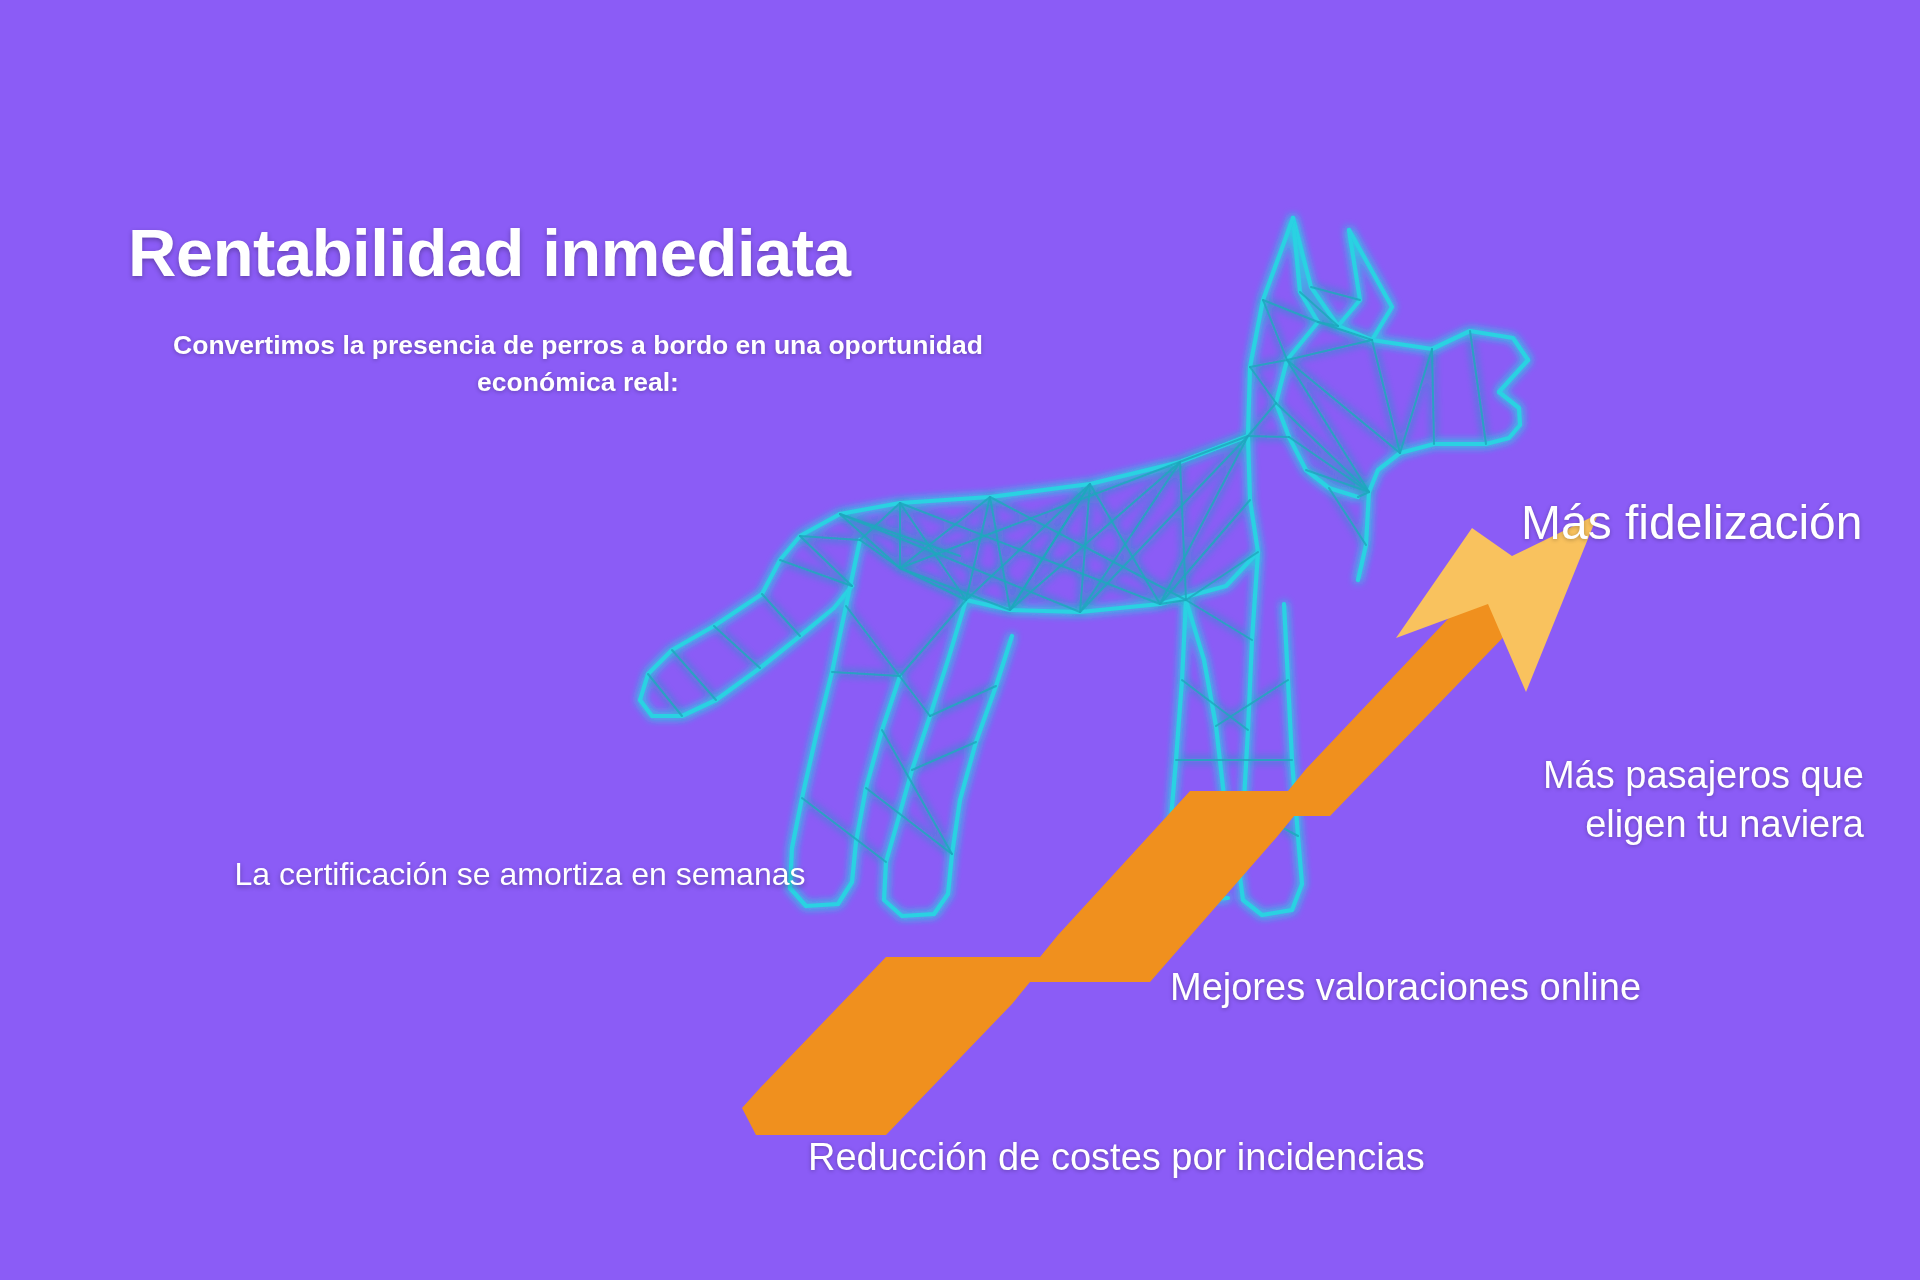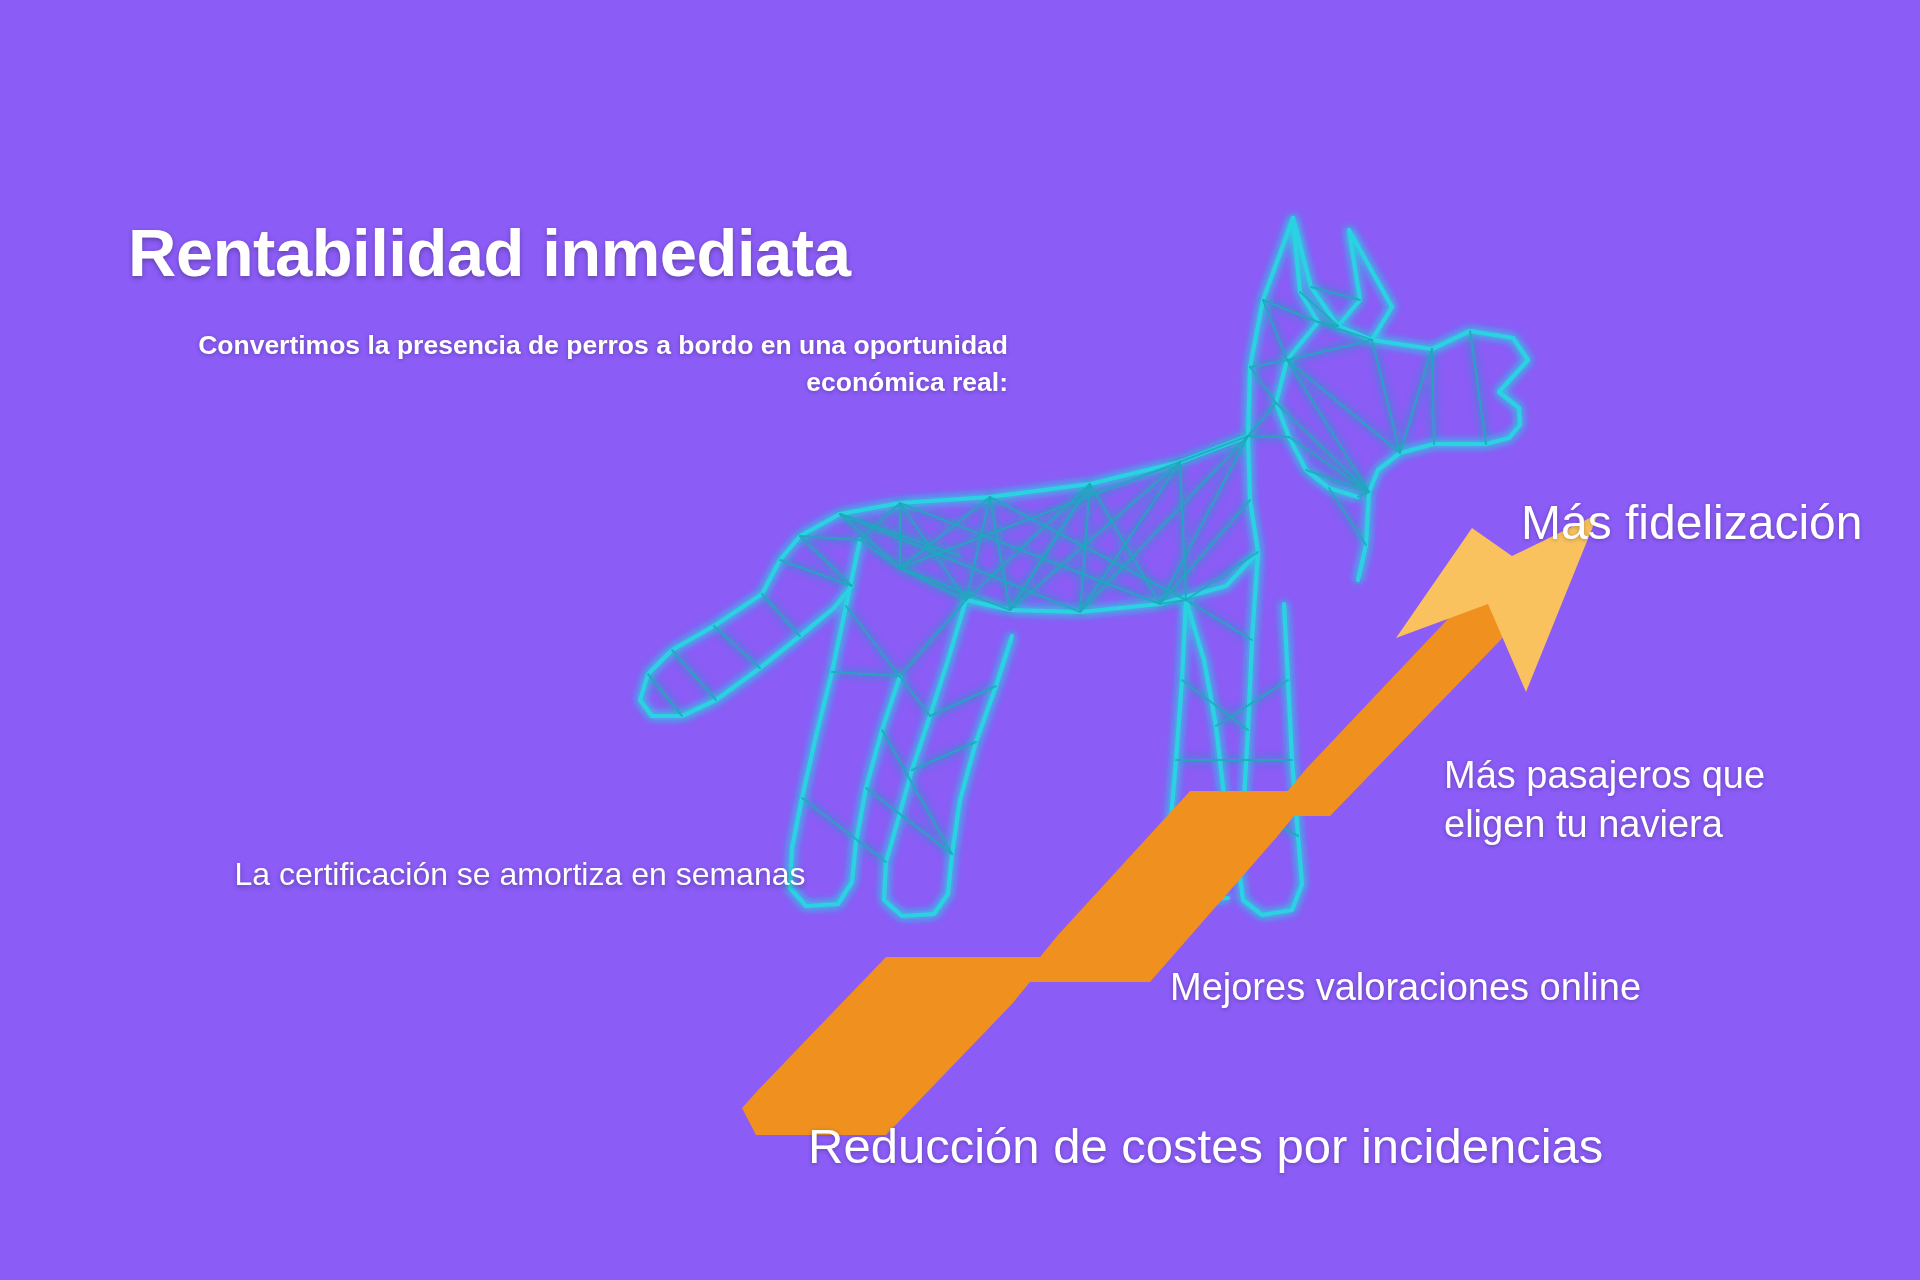--- a/index.html
+++ b/index.html
@@ -63,21 +63,21 @@
     line-height: 1.05;
     text-shadow: 0 2px 5px rgba(0,0,0,.30);
   }
   #page-subtitle {
     left: 148px;
     top: 300px;
     width: 860px;
     font-size: 26.5px;
     font-weight: 700;
     line-height: 1.42;
-    text-align: right;
+    text-align: center;
     white-space: normal;
     text-shadow: 0 1px 4px rgba(0,0,0,.28);
   }
   #payback-statement {
     left: 90px;
     top: 822px;
     width: 860px;
     font-size: 32px;
     font-weight: 400;
     line-height: 1.28;
@@ -93,34 +93,34 @@
   }
   #benefit-loyalty {
     left: 1521px;
     top: 444px;
     font-size: 48px;
   }
   #benefit-passengers {
     left: 1444px;
     top: 713px;
     font-size: 38px;
-    text-align: left;
+    text-align: right;
     width: 420px;
     white-space: normal;
   }
   #benefit-reviews {
     left: 1170px;
     top: 935px;
     font-size: 38px;
     margin-top: 28px;
   }
   #benefit-costs {
     left: 808px;
-    top: 1066px;
-    font-size: 49px;
+    top: 1095px;
+    font-size: 38px;
   }
 </style>
 </head>
 <body>
 
 <div id="stage">
 
   <svg id="dog-layer" viewBox="0 0 1920 1280">
     <defs>
       <filter id="cyan-glow" x="-30%" y="-30%" width="160%" height="160%">

